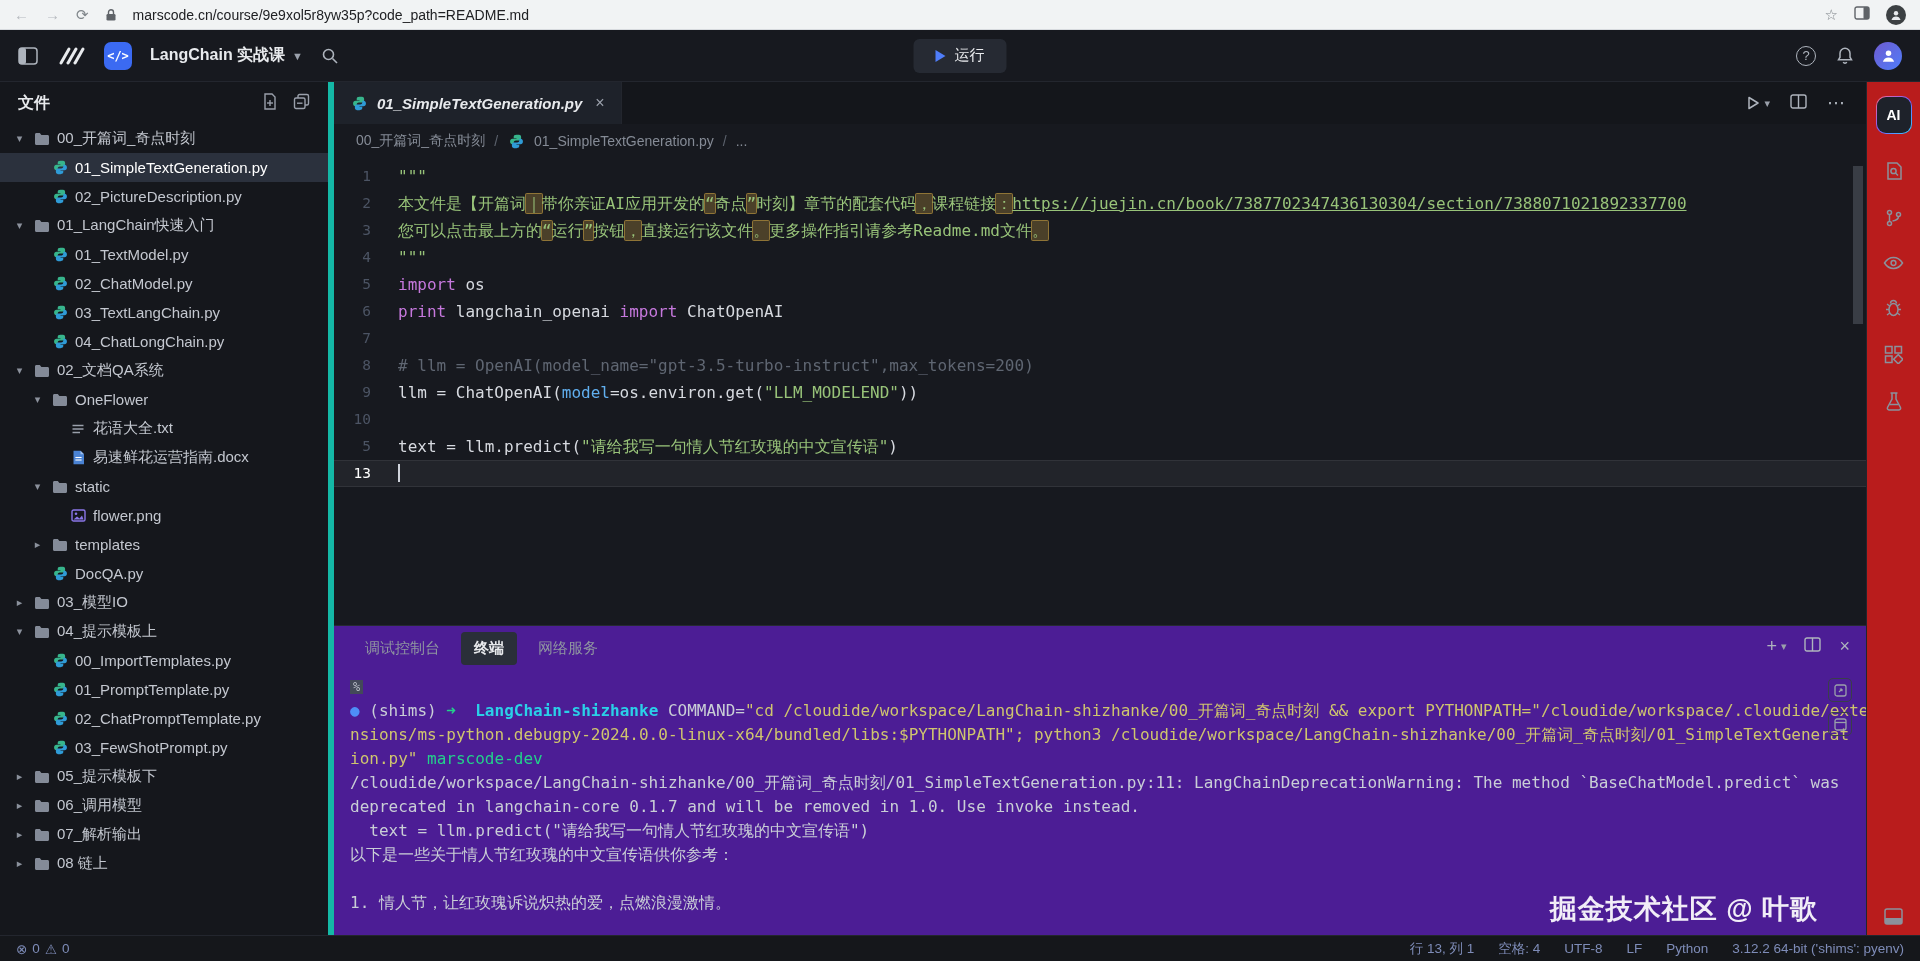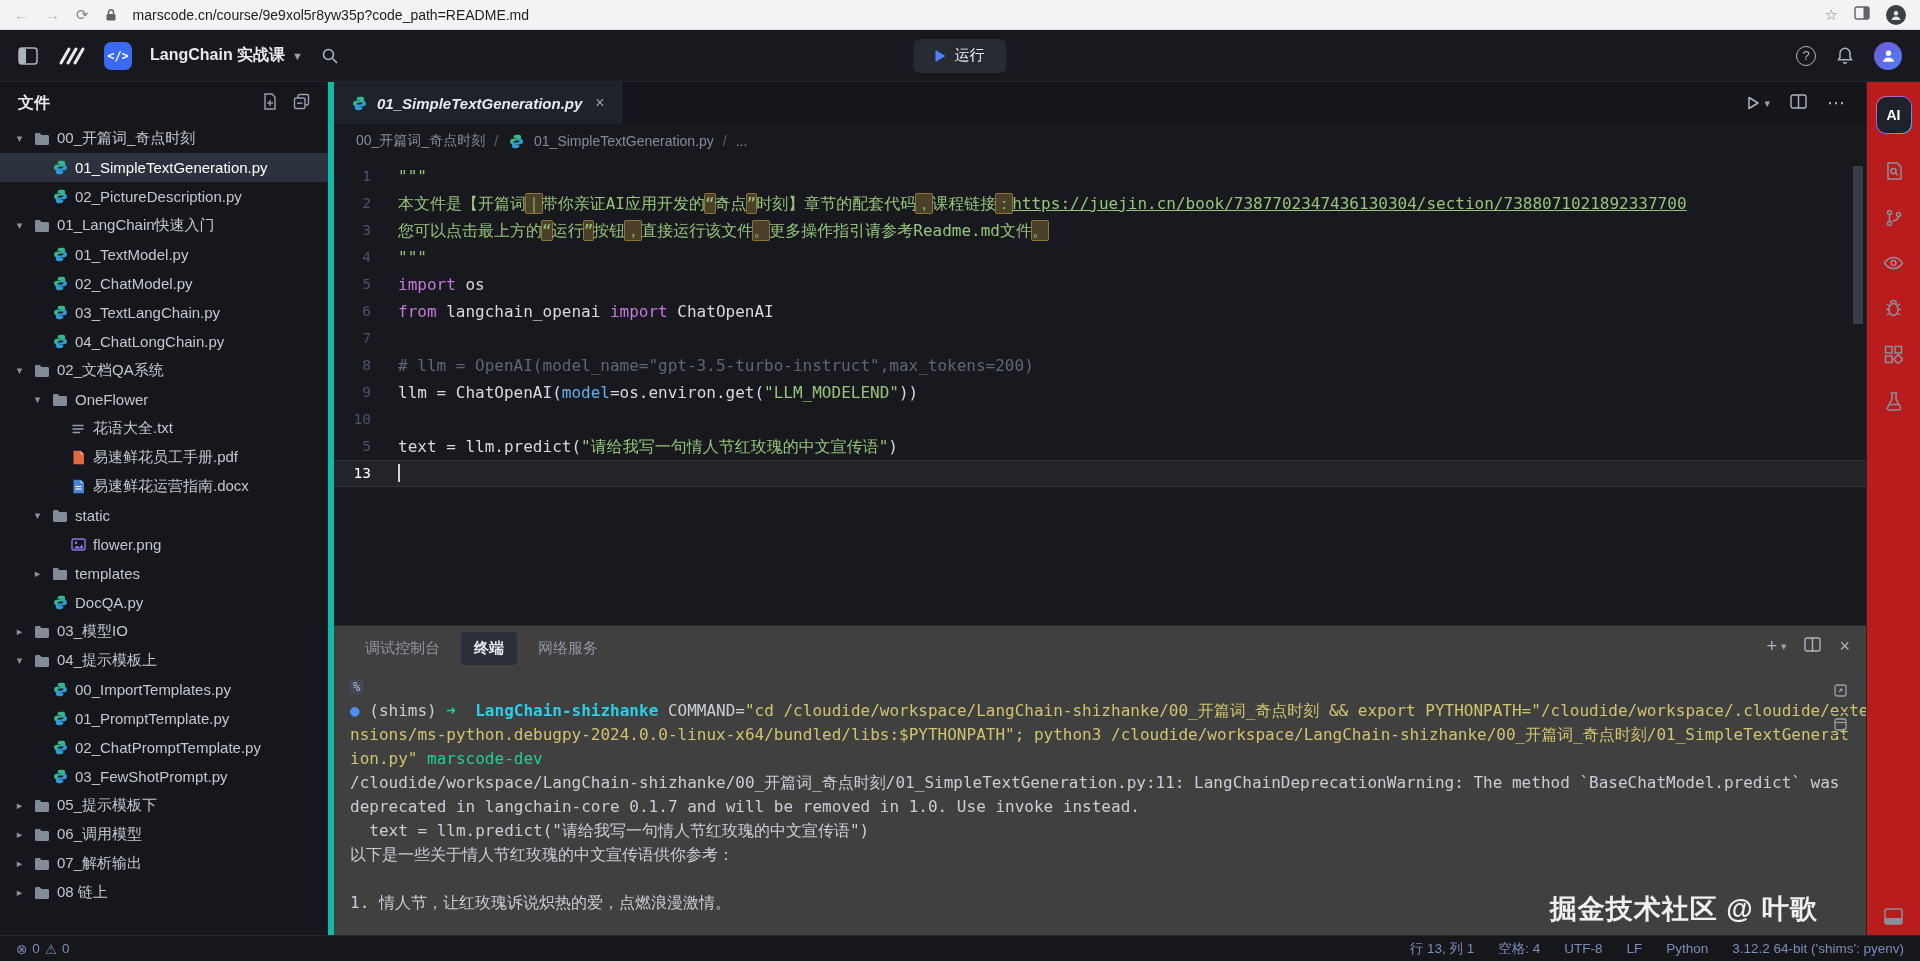--- a/index.html
+++ b/index.html
@@ -64,21 +64,21 @@
   .c-str{color:#98c379}
   .c-kw{color:#c678dd}
   .c-com{color:#5f6672}
   .c-plain{color:#d7dae0}
   .c-param{color:#61afef}
   .c-link{color:#98c379;text-decoration:underline}
   .c-box{background:rgba(188,148,61,.32);box-shadow:0 0 0 1px #8f7436;border-radius:1px;color:#98c379}
   .scroll-thumb{position:absolute;right:3px;top:8px;width:10px;height:158px;background:rgba(121,128,140,.35)}
 
   
-  .panel{height:310px;border-top:1px solid #262a32;display:flex;flex-direction:column;background:#404040;position:relative}
+  .panel{height:310px;border-top:1px solid #262a32;display:flex;flex-direction:column;background:#4c1d95;position:relative}
   .panel-tabs{height:44px;display:flex;align-items:center;gap:8px;padding:0 18px;font-size:15px;color:#8f95a0;flex:none}
   .ptab{padding:7px 13px;border-radius:4px;cursor:pointer}
   .ptab.active{background:#2a2f39;color:#e8eaed;font-weight:bold}
   .panel-actions{margin-left:auto;display:flex;align-items:center;gap:18px;color:#aeb4bd}
   .pa-plus{display:flex;align-items:center;gap:4px;font-size:18px;cursor:pointer}
   .pa-x{font-size:18px;cursor:pointer}
   .terminal{flex:1;padding:4px 56px 0 16px;font-family:"DejaVu Sans Mono",monospace;font-size:16px;line-height:24px;color:#c9ced6;white-space:pre;overflow:hidden}
   .t-green{color:#23d18b}
   .t-cyan{color:#2ad0e8;font-weight:bold}
   .t-yellow{color:#cfc56e}
@@ -312,30 +312,20 @@
                 <line x1="1.5" y1="10.5" x2="9" y2="10.5"></line>
               </g>
             </svg>
           </span>
           <span>花语大全.txt</span>
         </div>
         <div class="tree-row" style="padding-left: 48px;">
           <span class="chev"></span>
           <span class="ficon">
             <svg width="13" height="15" viewBox="0 0 13 15">
-              <path d="M1.5.8h7l3.5 3.5v10H1.5z" fill="#de6a43"></path>
-              <path d="M8.5.8v3.5H12" fill="#f4a98a"></path>
-            </svg>
-          </span>
-          <span>易速鲜花员工手册.pdf</span>
-        </div>
-        <div class="tree-row" style="padding-left: 48px;">
-          <span class="chev"></span>
-          <span class="ficon">
-            <svg width="13" height="15" viewBox="0 0 13 15">
               <path d="M1.5.8h7l3.5 3.5v10H1.5z" fill="#4a83d4"></path>
               <path d="M8.5.8v3.5H12" fill="#9cc0ee"></path>
               <g stroke="#fff" stroke-width="1.1">
                 <line x1="3.4" y1="7.5" x2="9.6" y2="7.5"></line>
                 <line x1="3.4" y1="10" x2="9.6" y2="10"></line>
               </g>
             </svg>
           </span>
           <span>易速鲜花运营指南.docx</span>
         </div>
@@ -518,21 +508,21 @@
       <span class="crumb">...</span>
     </div>
 
     <div class="editor">
       <div>
           <div class="code-line"><span class="ln">1</span><span><span class="c-str">"""</span></span></div>
           <div class="code-line"><span class="ln">2</span><span><span class="c-str">本文件是【开篇词</span><span class="c-box">｜</span><span class="c-str">带你亲证AI应用开发的</span><span class="c-box">“</span><span class="c-str">奇点</span><span class="c-box">”</span><span class="c-str">时刻】章节的配套代码</span><span class="c-box">，</span><span class="c-str">课程链接</span><span class="c-box">：</span><span class="c-link">https://juejin.cn/book/7387702347436130304/section/7388071021892337700</span></span></div>
           <div class="code-line"><span class="ln">3</span><span><span class="c-str">您可以点击最上方的</span><span class="c-box">“</span><span class="c-str">运行</span><span class="c-box">”</span><span class="c-str">按钮</span><span class="c-box">，</span><span class="c-str">直接运行该文件</span><span class="c-box">。</span><span class="c-str">更多操作指引请参考Readme.md文件</span><span class="c-box">。</span></span></div>
           <div class="code-line"><span class="ln">4</span><span><span class="c-str">"""</span></span></div>
           <div class="code-line"><span class="ln">5</span><span><span class="c-kw">import</span><span class="c-plain"> os</span></span></div>
-          <div class="code-line"><span class="ln">6</span><span><span class="c-kw">from</span><span class="c-plain"> langchain_openai </span><span class="c-kw">import</span><span class="c-plain"> ChatOpenAI</span></span></div>
+          <div class="code-line"><span class="ln">6</span><span><span class="c-kw">print</span><span class="c-plain"> langchain_openai </span><span class="c-kw">import</span><span class="c-plain"> ChatOpenAI</span></span></div>
           <div class="code-line"><span class="ln">7</span><span></span></div>
           <div class="code-line"><span class="ln">8</span><span><span class="c-com"># llm = OpenAI(model_name="gpt-3.5-turbo-instruct",max_tokens=200)</span></span></div>
           <div class="code-line"><span class="ln">9</span><span><span class="c-plain">llm = ChatOpenAI(</span><span class="c-param">model</span><span class="c-plain">=os.environ.get(</span><span class="c-str">"LLM_MODELEND"</span><span class="c-plain">))</span></span></div>
           <div class="code-line"><span class="ln">10</span><span></span></div>
           <div class="code-line"><span class="ln">5</span><span><span class="c-plain">text = llm.predict(</span><span class="c-str">"请给我写一句情人节红玫瑰的中文宣传语"</span><span class="c-plain">)</span></span></div>
           <div class="code-line active"><span class="ln">13</span><span><span class="cursor"></span></span></div>
         </div>
       <div class="scroll-thumb"></div>
     </div>
 

